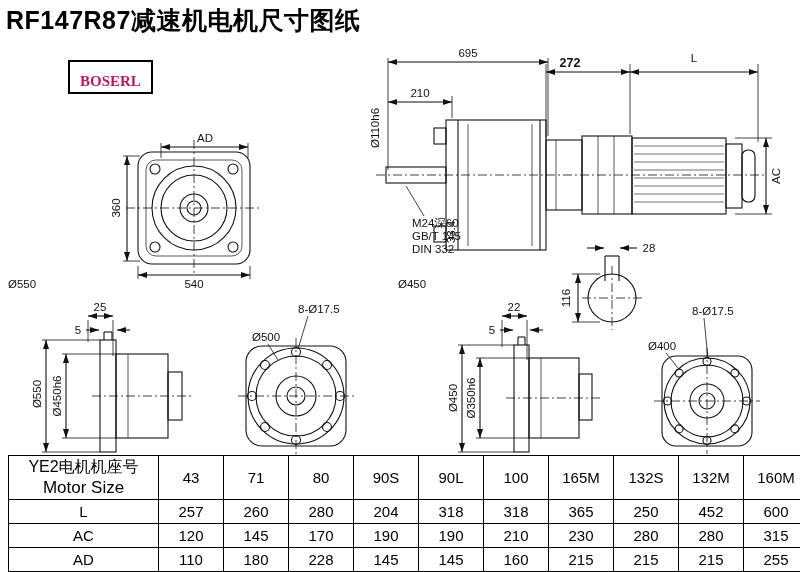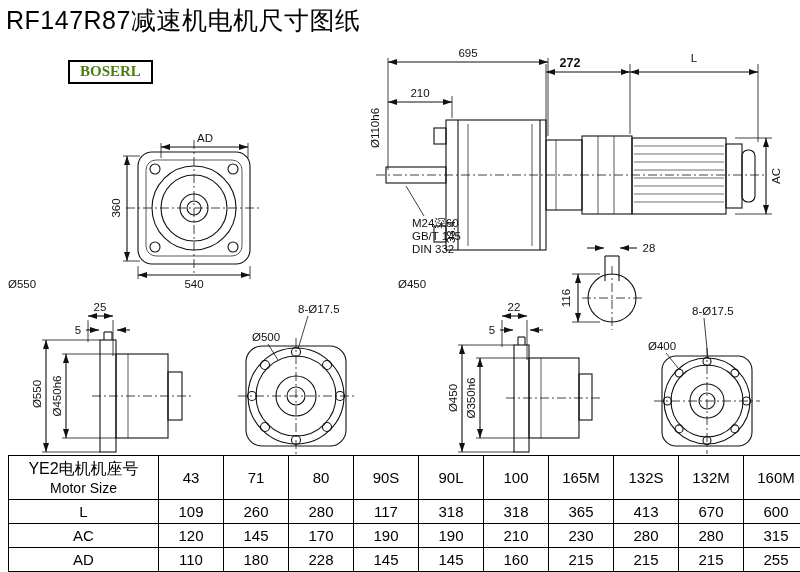--- a/index.html
+++ b/index.html
@@ -1,34 +1,34 @@
 <!DOCTYPE html>
 <html><head>
 <meta charset="utf-8">
 <style>
   *{box-sizing:border-box;margin:0;padding:0}
   html,body{width:800px;height:572px;background:#fff;overflow:hidden}
   body{position:relative;font-family:"Liberation Sans",sans-serif;color:#000}
-  .title{position:absolute;top:4px;left:6px;font-size:25px;font-weight:normal;letter-spacing:.5px}
-  .logo{position:absolute;top:60px;left:68px;border:2px solid #000;padding:1px 10px 2px 10px;
-        font-size:15px;font-weight:bold;color:#4d7c0f;font-family:"Liberation Serif",serif}
+  .title{position:absolute;top:4px;left:6px;font-size:25px;font-weight:bold;letter-spacing:.5px}
+  .logo{position:absolute;top:60px;left:68px;border:2px solid #000;padding:11px 10px 2px 10px;
+        font-size:15px;font-weight:bold;color:#be185d;font-family:"Liberation Serif",serif}
   svg.dwg{position:absolute;top:0;left:0}
   svg text{font-size:11.5px;fill:#111;stroke:none;text-anchor:middle;font-family:"Liberation Sans",sans-serif}
   svg text.s{text-anchor:start}
   svg text.b{font-weight:bold;font-size:12.5px}
   .cl{stroke-dasharray:9 3 2 3;stroke-width:.8}
   .ext{stroke-width:.8}
   .thin{stroke-width:.7}
   .fin{stroke-width:.6}
   table.dims{position:absolute;top:455px;left:8px;width:800px;border-collapse:collapse;table-layout:fixed}
   table.dims th,table.dims td{border:1px solid #000;text-align:center;font-weight:normal;
         font-size:15px;padding:0;height:24px;background:#fff}
   table.dims tr.hdr th{height:44px;font-size:15px}
   .hdr-cn{font-size:16px}
-  .hdr-en{font-size:14px}
+  .hdr-en{font-size:17px}
 </style>
 </head>
 <body>
 
 <div class="title">RF147R87减速机电机尺寸图纸</div>
 <div class="logo">BOSERL</div>
 
 <svg class="dwg" width="800" height="455" viewBox="0 0 800 455">
   <defs>
     <marker id="ar" viewBox="0 0 10 10" refX="9.5" refY="5" markerWidth="9" markerHeight="9" orient="auto-start-reverse">
@@ -265,29 +265,29 @@
     <th>90S</th>
     <th>90L</th>
     <th>100</th>
     <th>165M</th>
     <th>132S</th>
     <th>132M</th>
     <th>160M</th>
   </tr>
   <tr>
     <td>L</td>
-    <td>109</td>
+    <td>257</td>
     <td>260</td>
     <td>280</td>
-    <td>117</td>
+    <td>204</td>
     <td>318</td>
     <td>318</td>
     <td>365</td>
-    <td>413</td>
-    <td>670</td>
+    <td>250</td>
+    <td>452</td>
     <td>600</td>
   </tr>
   <tr>
     <td>AC</td>
     <td>120</td>
     <td>145</td>
     <td>170</td>
     <td>190</td>
     <td>190</td>
     <td>210</td>

